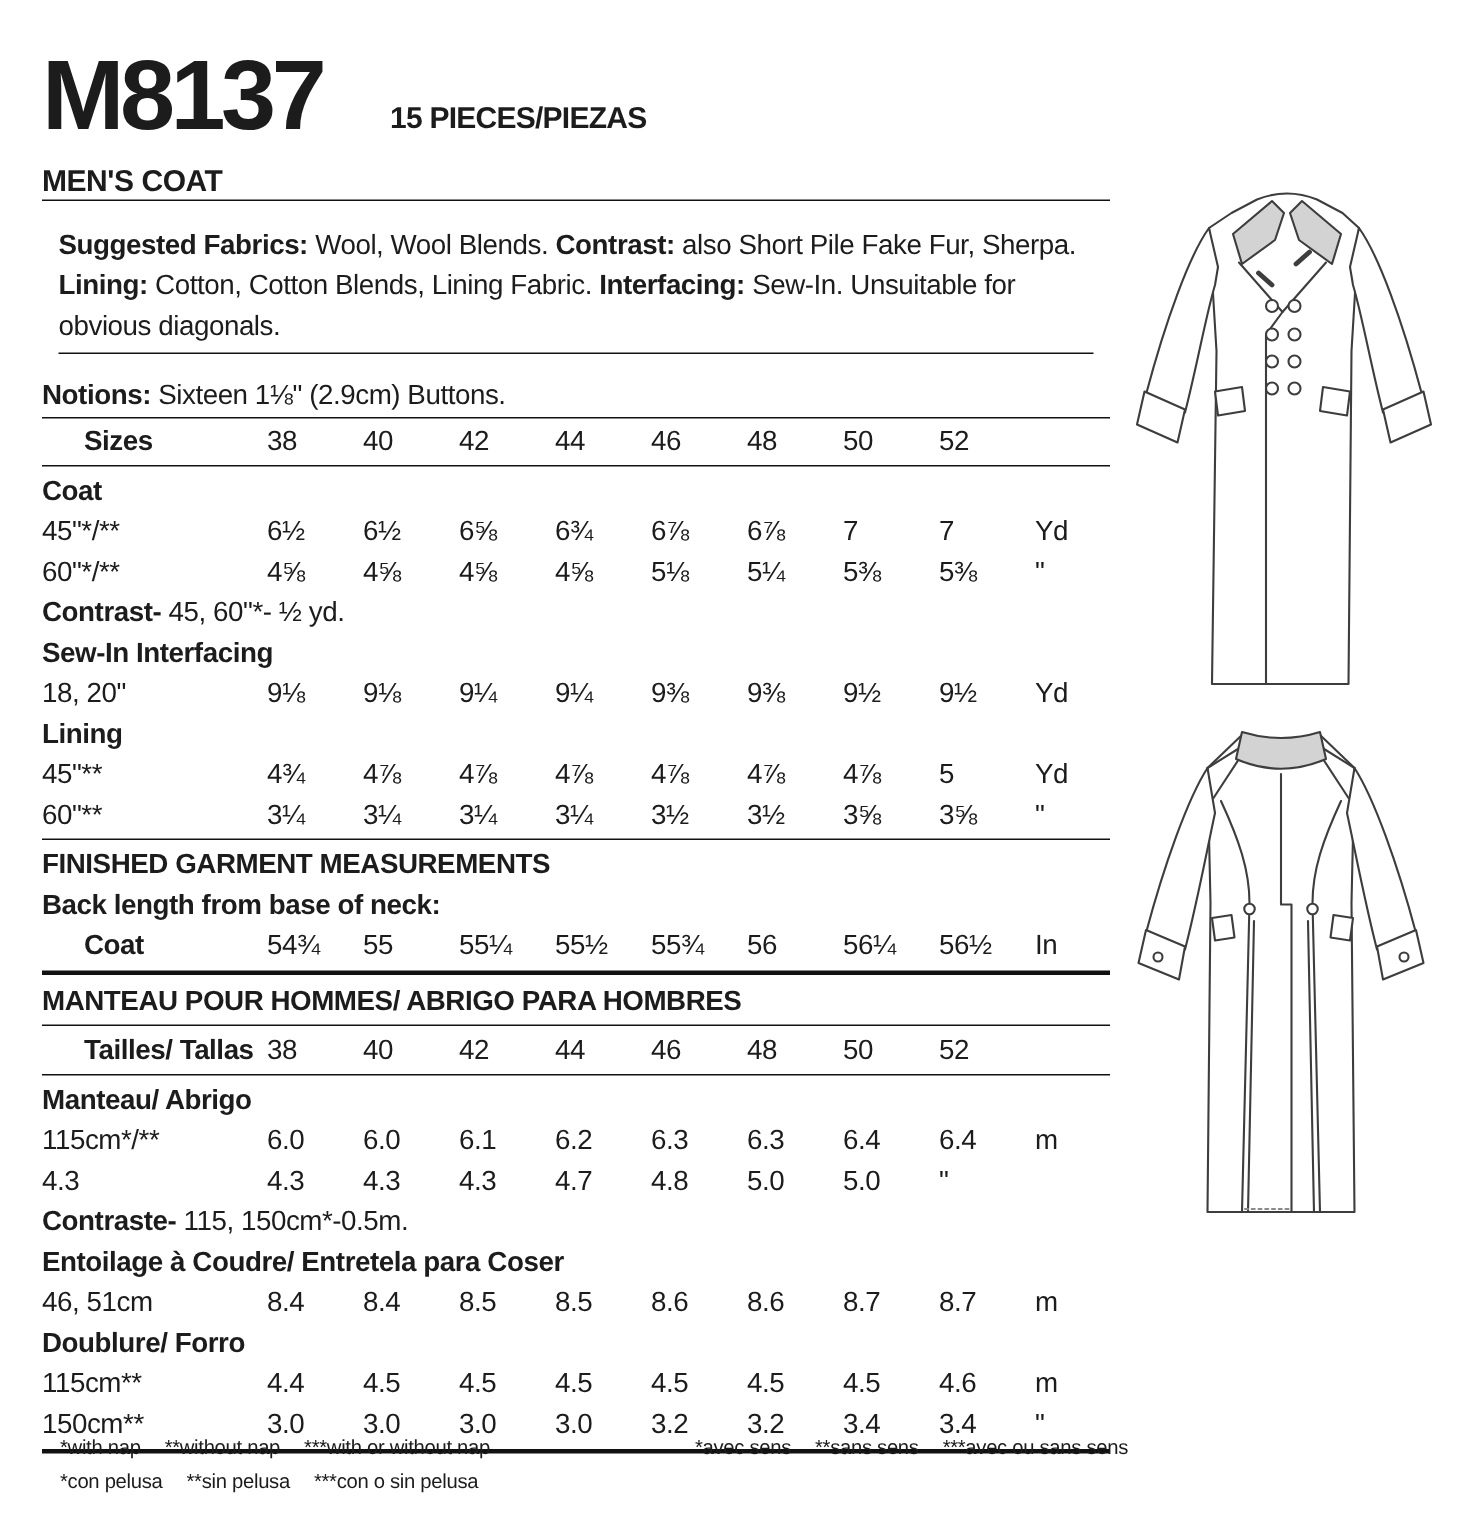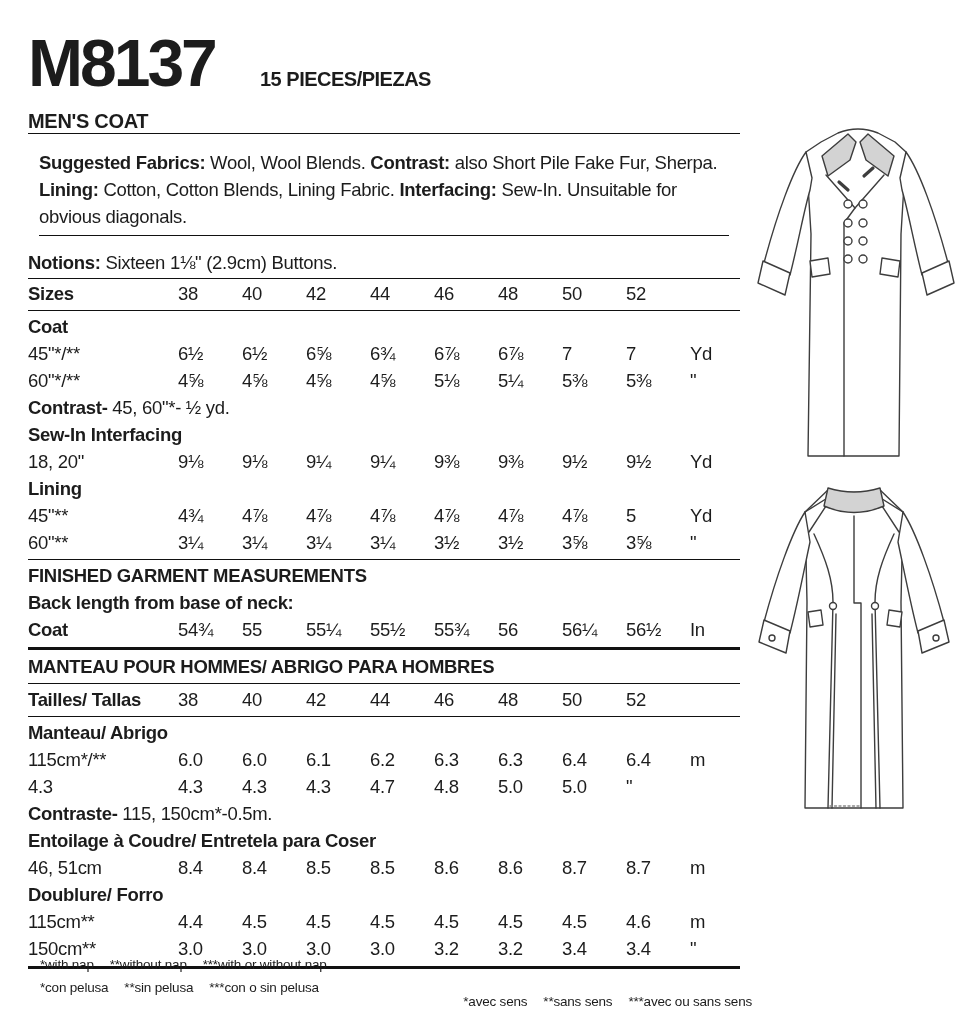--- a/index.html
+++ b/index.html
@@ -13,27 +13,27 @@
   .pieces { position:absolute; left:232px; top:46px; font-size:20px; font-weight:700; letter-spacing:-0.5px; }
   .garment-title { font-size:20px; font-weight:700; letter-spacing:-0.3px; padding-bottom:0; border-bottom:1.6px solid #111; }
   .intro { margin:11px; font-size:18.5px; line-height:27px; letter-spacing:-0.3px; padding:4px 0 5px; border-bottom:1.6px solid #111; }
   .notions { font-size:18.5px; line-height:31px; letter-spacing:-0.3px; border-bottom:1.6px solid #111; }
   b { font-weight:700; }
   #rows { padding-top:1px; }
   .trow { font-size:18.5px; height:27px; line-height:27px; letter-spacing:-0.3px; white-space:nowrap; }
   .cols { display:grid; grid-template-columns:150px repeat(8,64px) 1fr; }
   .cell { display:block; }
   .sec { font-weight:700; }
-  .bold { font-weight:700; }
+  .bold { font-weight:700;margin-left:28px; }
   .rule { border-top:1.6px solid #111; margin:2.5px 0; height:0; }
   .rule-thick { border-top:3px solid #111; margin:3.5px 0; height:0; }
   .footnotes { position:absolute; left:40px; top:953px; width:712px; font-size:13.5px; letter-spacing:-0.2px; }
   .fn-line { height:23px; line-height:23px; }
   .fn-line span { margin-right:16px; }
-  .fn-right { position:absolute; right:0; top:0; height:23px; line-height:23px;margin-top:37px; }
+  .fn-right { position:absolute; right:0; top:0; height:23px; line-height:23px; }
   .fn-right span { margin-left:16px; }
   .illus { position:absolute; }
   .illus.front { left:742px; top:104px; }
   .illus.back  { left:742px; top:472px; }
 </style>
 </head>
 <body>
 
 <div class="sheet">
 

